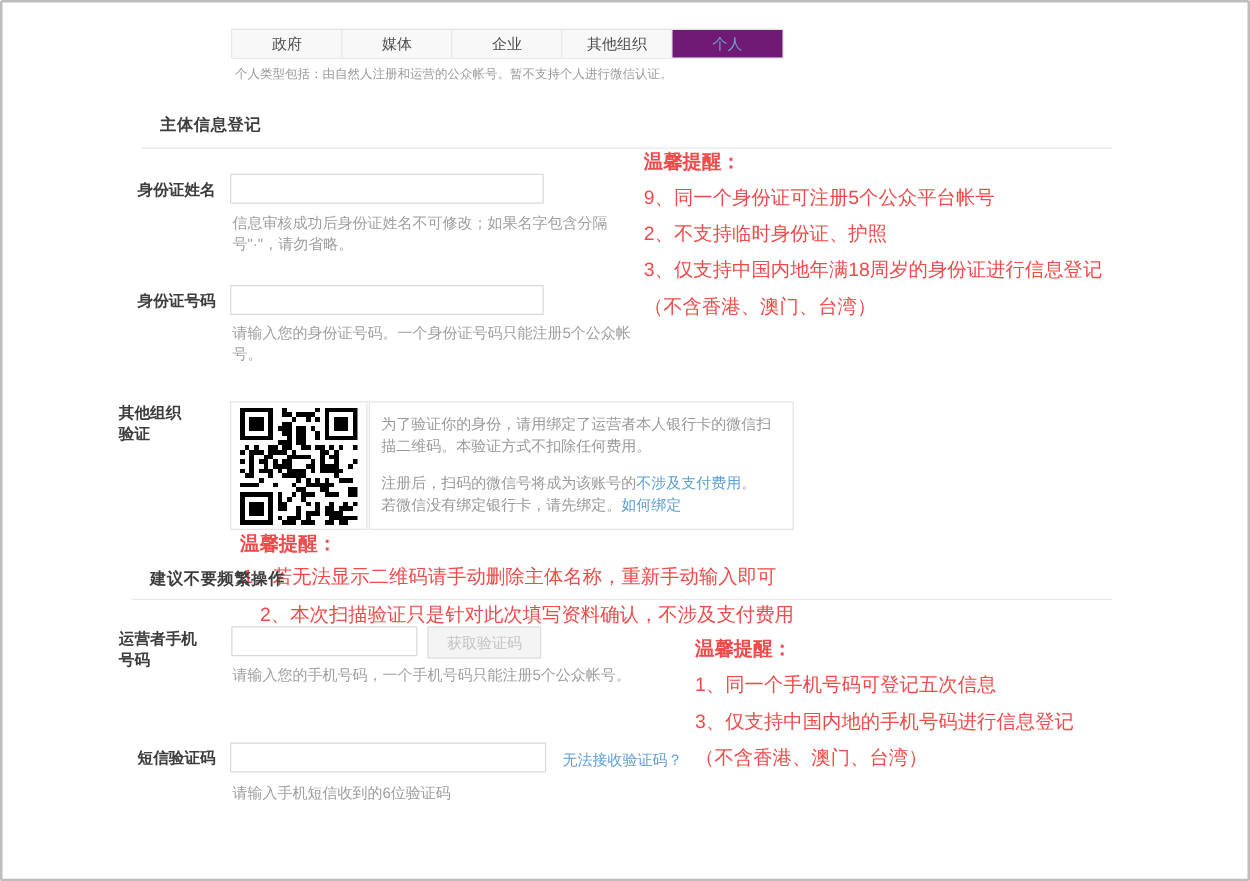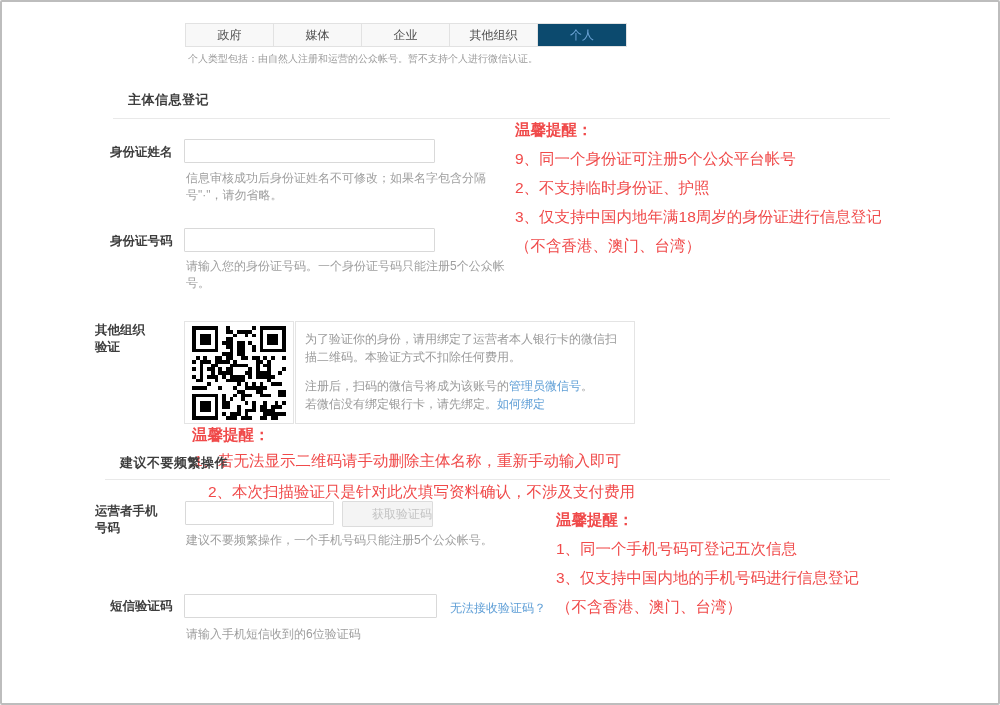--- a/index.html
+++ b/index.html
@@ -12,21 +12,21 @@
   .abs { position:absolute; }
 
   
   #tabbar { left:183px; top:21px; display:flex; border:1px solid #e2e2e2; height:24px; }
   .tab {
     width:88px; height:22px; line-height:22px; text-align:center;
     font-size:12px; color:#4d4d4d; background:#f8f8f8;
     border-right:1px solid #e2e2e2; cursor:pointer;
   }
   .tab:last-child { border-right:none; }
-  .tab.selected { background:#0c4a6e; color:#6ea5d8; }
+  .tab.selected { background:#701a75; color:#6ea5d8; }
 
   .desc { left:186px; top:50px; font-size:10px; color:#9b9b9b; }
 
   .section-title { font-size:13px; color:#3d3d3d; font-weight:bold; letter-spacing:.5px;margin-left:15px; }
   .divider { height:1px; background:#e9e9e9; }
 
   .field-label { font-size:12.5px; color:#3d3d3d; font-weight:bold; line-height:17px; }
   .text-input {
     position:absolute; height:24px; border:1px solid #d9d9d9; background:#fff;
     font-size:12px; color:#333; padding:0 6px; outline:none; border-radius:1px;
@@ -47,21 +47,21 @@
     border:1px solid #e4e4e4; background:#fff;
     padding:9px 9px; font-size:12px; line-height:17.5px; color:#9a9a9a;
   }
   #qr-text-box .para2 { margin-top:12px; }
   a.blue-link { color:#5e9ed6; text-decoration:none; cursor:pointer; font-size:12px; }
   #qr-text-box a.blue-link { font-size:12px; }
 
   #get-code-btn {
     position:absolute; left:340px; top:499px; width:91px; height:26px;
     background:#f4f4f4; border:1px solid #dcdcdc; color:#c3c3c3;
-    font-size:12px; border-radius:1px; font-family:"Liberation Sans", sans-serif;text-align:right;
+    font-size:12px; border-radius:1px; font-family:"Liberation Sans", sans-serif;
   }
 </style>
 </head>
 <body>
 
 <div id="page">
 
   <div id="tabbar" class="abs">
     <div class="tab">政府</div>
     <div class="tab">媒体</div>
@@ -305,38 +305,38 @@
         <rect x="18" y="0" width="7" height="7" fill="#000"></rect>
         <rect x="19" y="1" width="5" height="5" fill="#fff"></rect>
         <rect x="20" y="2" width="3" height="3" fill="#000"></rect>
         <rect x="0" y="18" width="7" height="7" fill="#000"></rect>
         <rect x="1" y="19" width="5" height="5" fill="#fff"></rect>
         <rect x="2" y="20" width="3" height="3" fill="#000"></rect>
       </svg>
   </div>
   <div id="qr-text-box" class="abs">
     <div>为了验证你的身份，请用绑定了运营者本人银行卡的微信扫描二维码。本验证方式不扣除任何费用。</div>
-    <div class="para2"><span>注册后，扫码的微信号将成为该账号的</span><a class="blue-link">管理员微信号</a><span>。</span></div>
+    <div class="para2"><span>注册后，扫码的微信号将成为该账号的</span><a class="blue-link">不涉及支付费用</a><span>。</span></div>
     <div><span>若微信没有绑定银行卡，请先绑定。</span><a class="blue-link">如何绑定</a></div>
   </div>
 
   <div class="abs red-line" style="left:190px; top:423px; font-weight:bold;">温馨提醒：</div>
   <div class="abs red-line" style="left:192px; top:449px;">1、若无法显示二维码请手动删除主体名称，重新手动输入即可</div>
   <div class="abs red-line" style="left:206px; top:480px;">2、本次扫描验证只是针对此次填写资料确认，不涉及支付费用</div>
 
   <div class="abs section-title" style="left:103px; top:452px;">建议不要频繁操作</div>
   <div class="abs divider" style="left:103px; top:477px; width:785px;"></div>
 
   <div class="abs field-label" style="left:93px; top:501px; width:72px;">
     <div>运营者手机</div>
     <div>号码</div>
   </div>
   <input class="text-input" style="left: 183px; top: 499px; width: 149px;" placeholder="">
   <button id="get-code-btn">获取验证码</button>
-  <div class="abs help" style="left:184px; top:530px; width:342px;">建议不要频繁操作，一个手机号码只能注册5个公众帐号。</div>
+  <div class="abs help" style="left:184px; top:530px; width:342px;">请输入您的手机号码，一个手机号码只能注册5个公众帐号。</div>
 
   <div class="abs reminder" style="left:554px; top:503px;">
     <div class="r-title">温馨提醒：</div>
     <div>1、同一个手机号码可登记五次信息</div>
     <div>3、仅支持中国内地的手机号码进行信息登记</div>
     <div>（不含香港、澳门、台湾）</div>
   </div>
 
   <div class="abs field-label" style="left:108px; top:596px;">短信验证码</div>
   <input class="text-input" style="left: 182px; top: 592px; width: 253px;" placeholder="">

